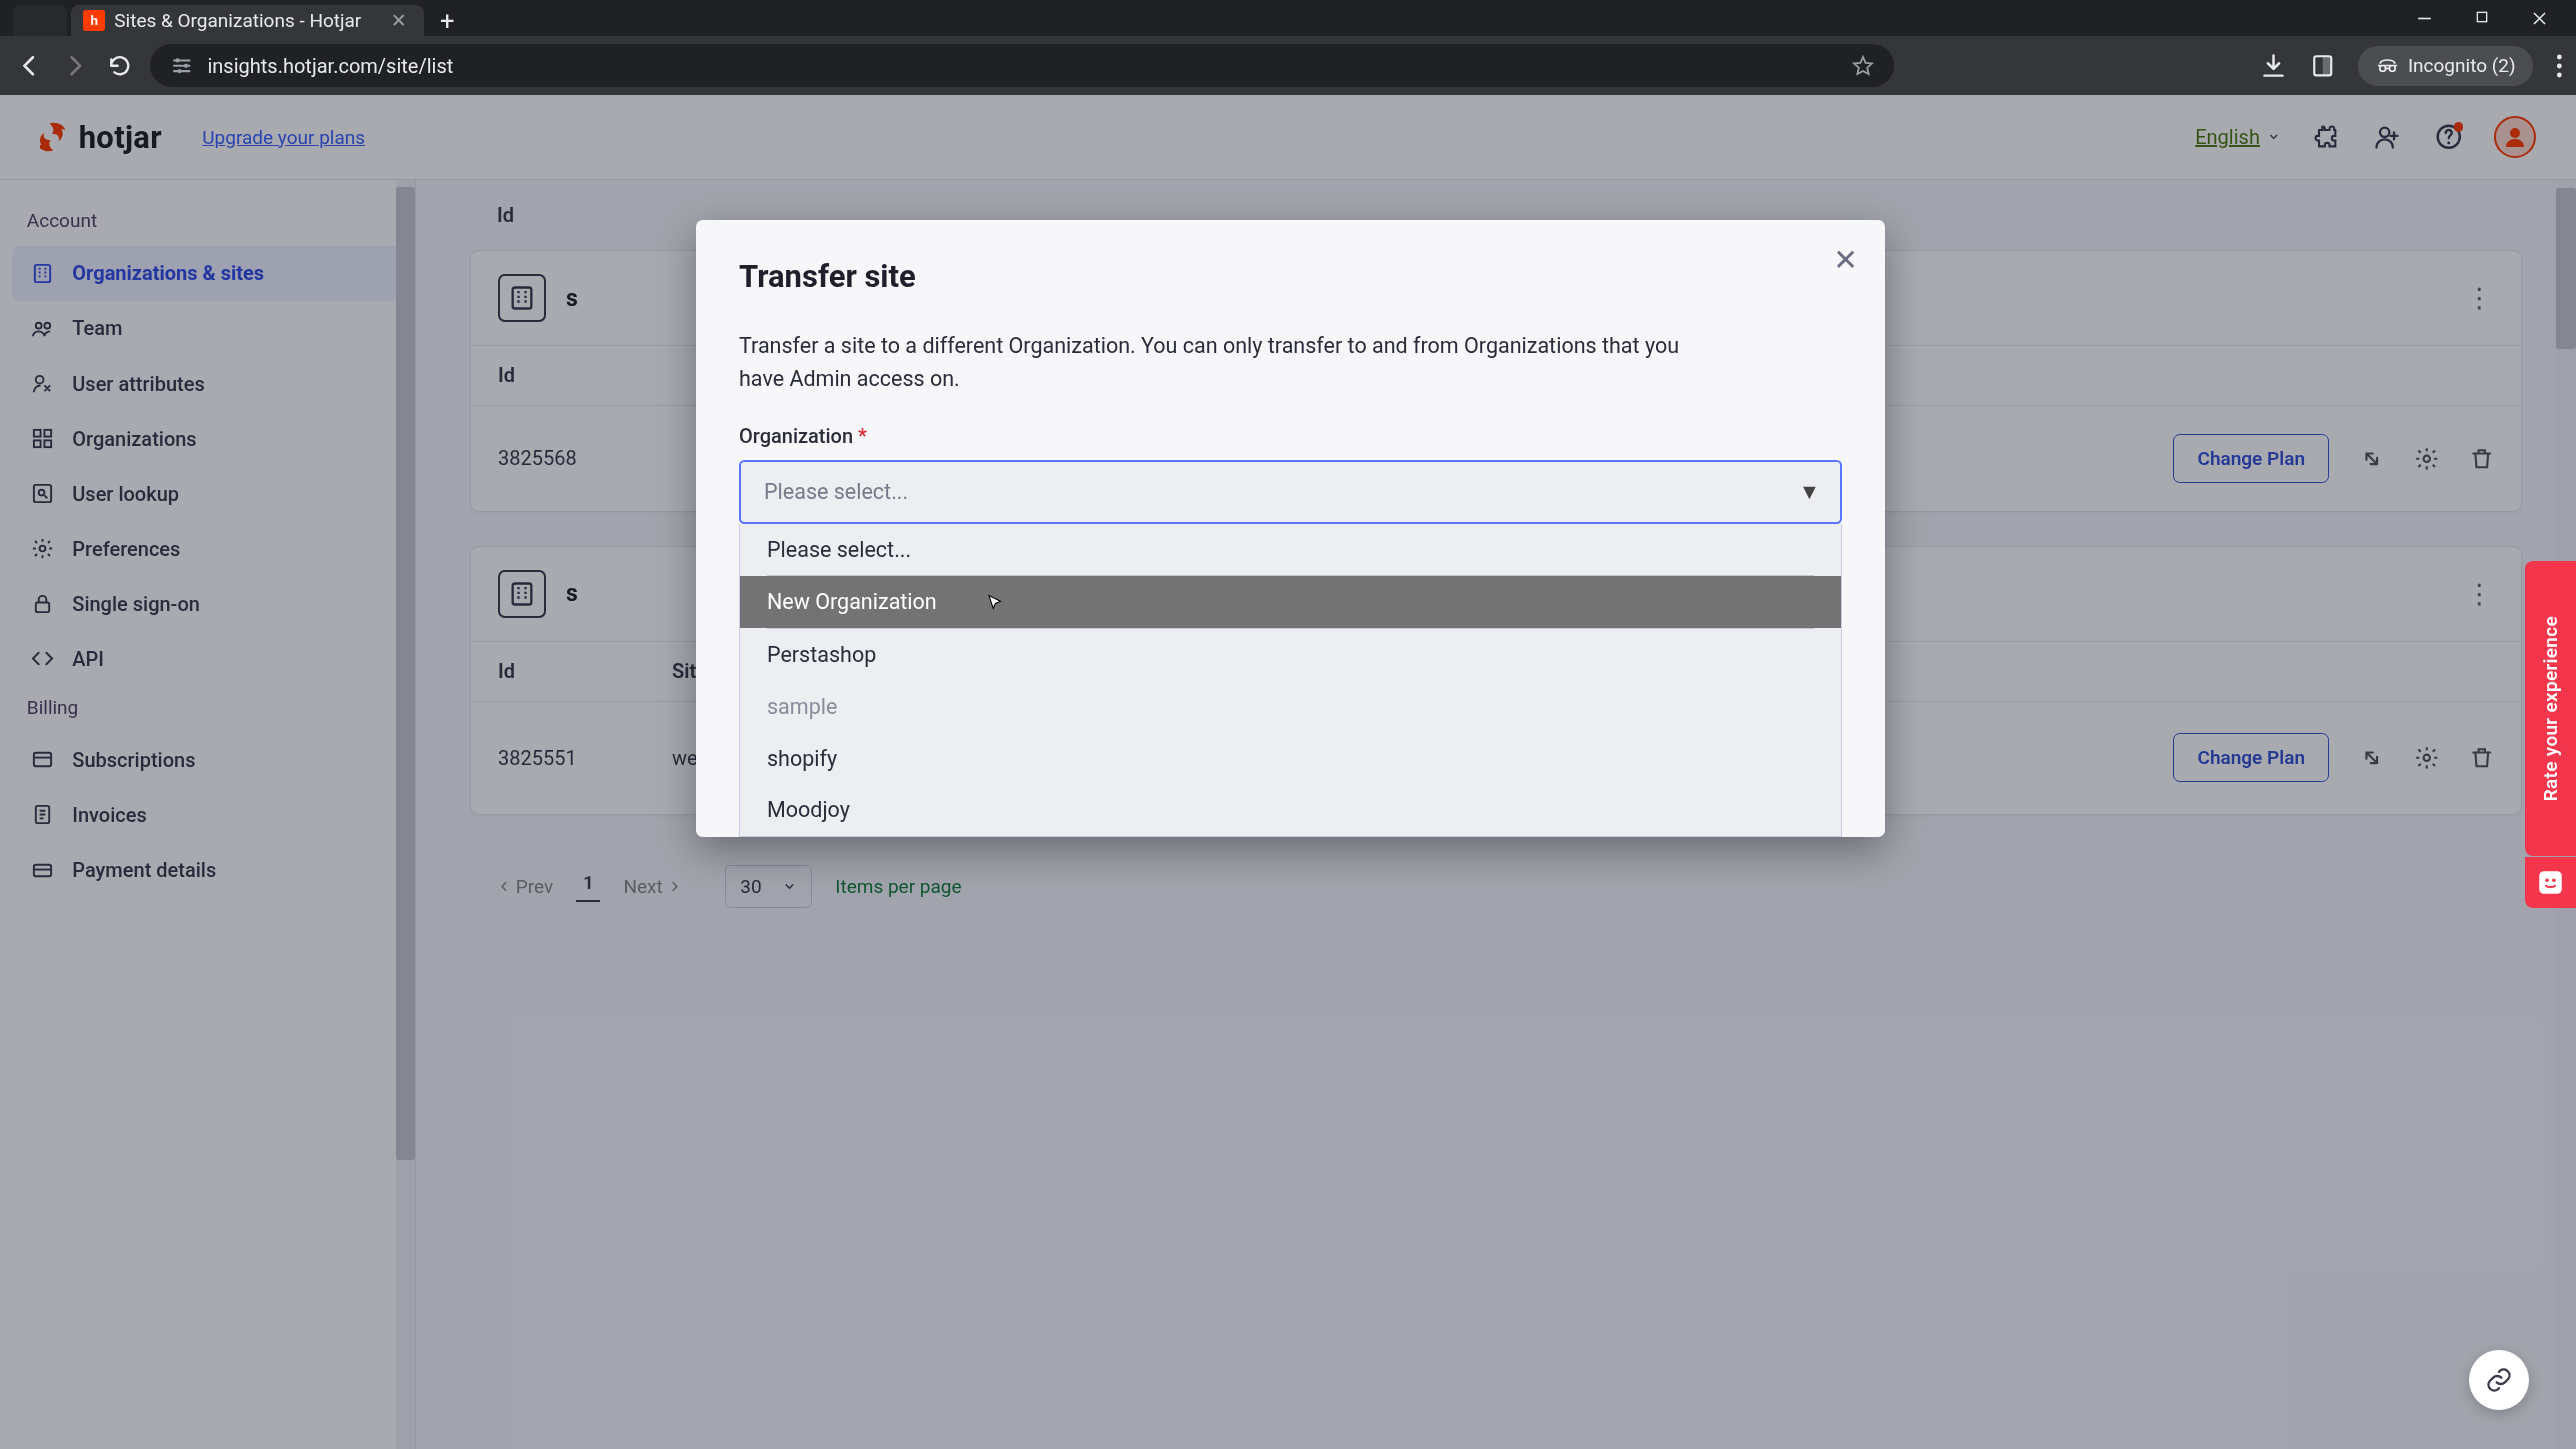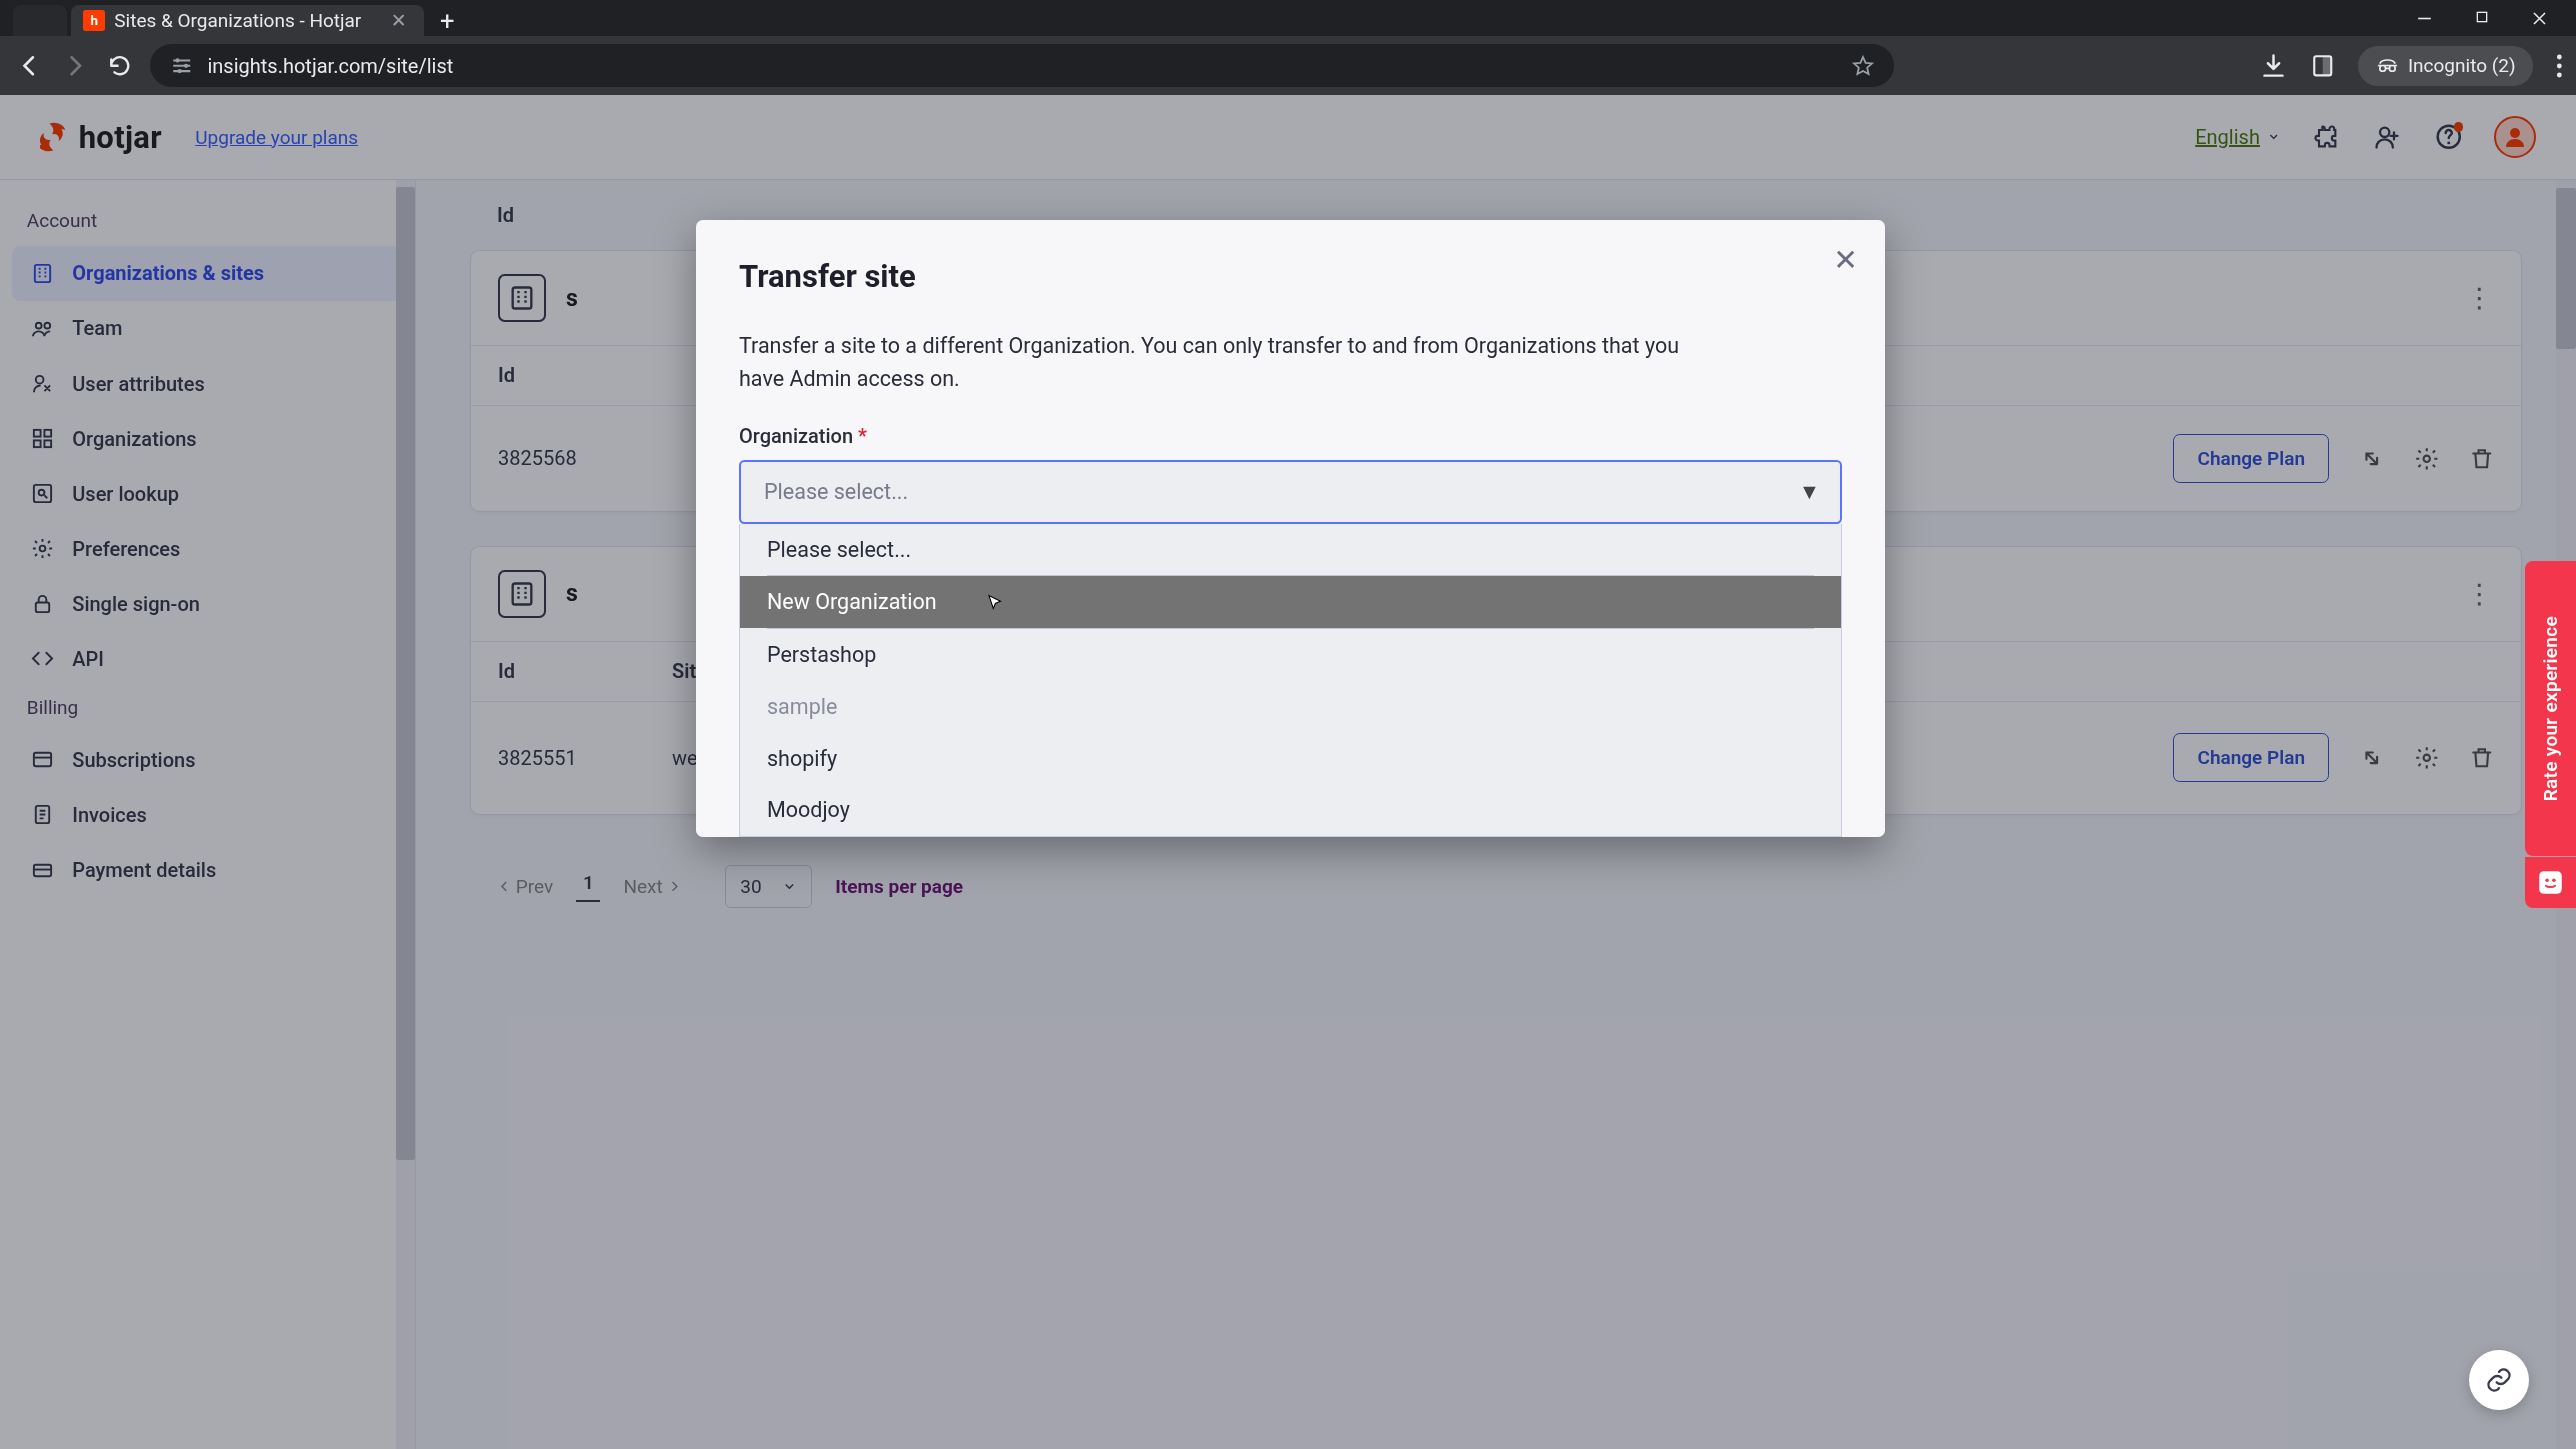--- a/index.html
+++ b/index.html
@@ -21,21 +21,21 @@
 .nav-btn { width:32px; height:32px; display:flex; align-items:center; justify-content:center; color:#9aa0a6; }
 .nav-btn.active { color:#e8eaed; }
 .omnibox { flex:1; max-width:1744px; height:43px; background:#202124; border-radius:21.5px; display:flex; align-items:center; padding:0 19px; gap:13.4px; color:#e8eaed; font-size:20px; }
 .omnibox .site-chip { width:25.5px; height:25.5px; }
 .omnibox .star { margin-left:auto; color:#9aa0a6; }
 .tb-right { margin-left:auto; display:flex; align-items:center; gap:23px; color:#e8eaed; }
 .incognito-chip { height:40px; border-radius:20px; background:#4c4d51; display:flex; align-items:center; padding:0 17.4px; gap:9.4px; font-size:19px; color:#e8eaed; }
 
 
 .app { position:relative; flex:1; background:#f5f6fb; display:flex; flex-direction:column; }
-.app-header { height:85px; background:#fff; border-bottom:0.7px solid #e1e3ee; display:flex; align-items:center; padding:0 40px; gap:20px; }
+.app-header { height:85px; background:#fff; border-bottom:0.7px solid #e1e3ee; display:flex; align-items:center; padding:0 40px; gap:27px; }
 .logo { display:flex; align-items:center; gap:6.7px; }
 .logo-mark { width:32px; height:32px; }
 .logo-text { font-size:31px; font-weight:700; color:#222; letter-spacing:0.3px; }
 .upgrade { color:#3b63ff; text-decoration:underline; font-size:19px; margin-left:13.4px; }
 .header-right { margin-left:auto; display:flex; align-items:center; gap:29.5px; }
 .lang-sel { display:flex; align-items:center; gap:6.7px; color:#4d7c0f; font-size:20px;text-decoration:underline; }
 .hdr-icon { width:32px; height:32px; display:flex; align-items:center; justify-content:center; color:#3a3c4c; }
 .help-badge { position:relative; }
 .help-badge::after { content:""; position:absolute; top:1.3px; right:1.3px; width:9.4px; height:9.4px; background:#ff3c00; border-radius:50%; }
 .avatar { width:42px; height:42px; border-radius:50%; border:2.7px solid #ff3c00; background:#ffd9cc; display:flex; align-items:center; justify-content:center; }
@@ -71,21 +71,21 @@
 .plan-cell { display:flex; flex-direction:column; gap:8px; }
 .plan-line { display:flex; align-items:center; gap:20px; }
 .plan-badge { background:#9da1b5; color:#fff; font-size:14.8px; font-weight:700; padding:2.7px 10.7px; border-radius:5.4px; letter-spacing:0.3px; }
 .change-plan { border:1.3px solid #3553d6; color:#3553d6; background:#fff; font-size:19px; font-weight:600; padding:12px 23px; border-radius:6.7px; }
 .row-icon { color:#666; }
 
 .pager { display:flex; align-items:center; gap:23px; padding:16px 27px; color:#3a3c4c; font-size:19px; }
 .pager .pg-btn { display:flex; align-items:center; gap:4px; color:#888; }
 .pager .pg-num { border-bottom:2px solid #3a3c4c; padding:0 6.7px 5.4px; font-weight:600; }
 .per-page { border:1.3px solid #c9cbe0; border-radius:5.4px; padding:9.4px 14.8px; display:flex; align-items:center; gap:20px; margin-left:20px; }
-.ipp { color:#701a75;font-weight:bold; }
+.ipp { color:#15803d; }
 
 .right-scroll-track { position:absolute; right:0; top:0; bottom:0; width:20px; background:#f0f0f4; }
 .right-scroll-thumb { position:absolute; right:0; top:8px; width:20px; height:161px; background:#c6c8d2; border-radius:2.7px; }
 
 
 .overlay { position:absolute; inset:0; background:rgba(10,12,30,.35); }
 .modal { position:absolute; left:696px; top:125px; width:1189px; background:#f7f7f9; border-radius:6.7px; box-shadow:0 13.4px 40px rgba(0,0,0,.35); padding:38px 43px 0; }
 .modal h2 { font-size:31px; font-weight:700; color:#1e1f2b; margin-bottom:34px; }
 .modal-close { position:absolute; top:23px; right:27px; color:#6a6c80; font-size:29.5px; }
 .modal p { font-size:21.5px; color:#2a2c3a; line-height:1.55; margin-bottom:28px; max-width:979px; }

